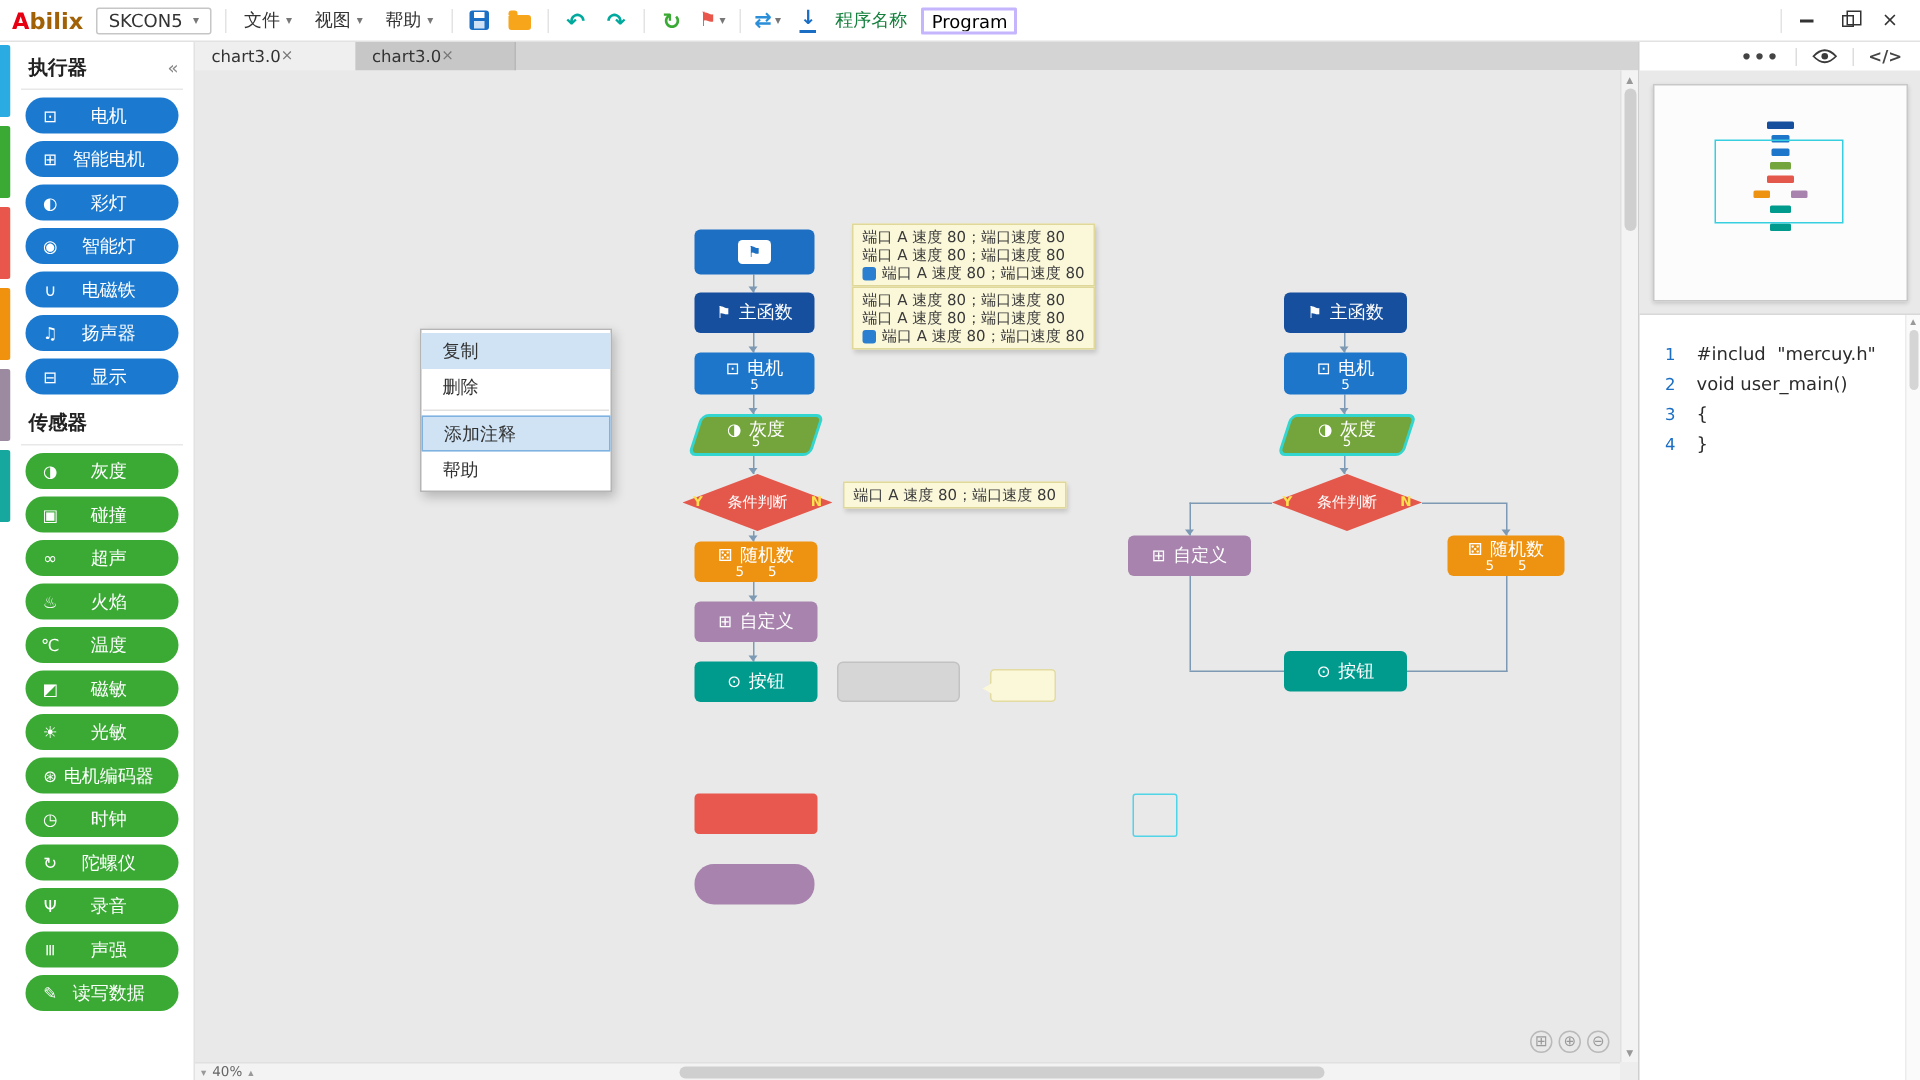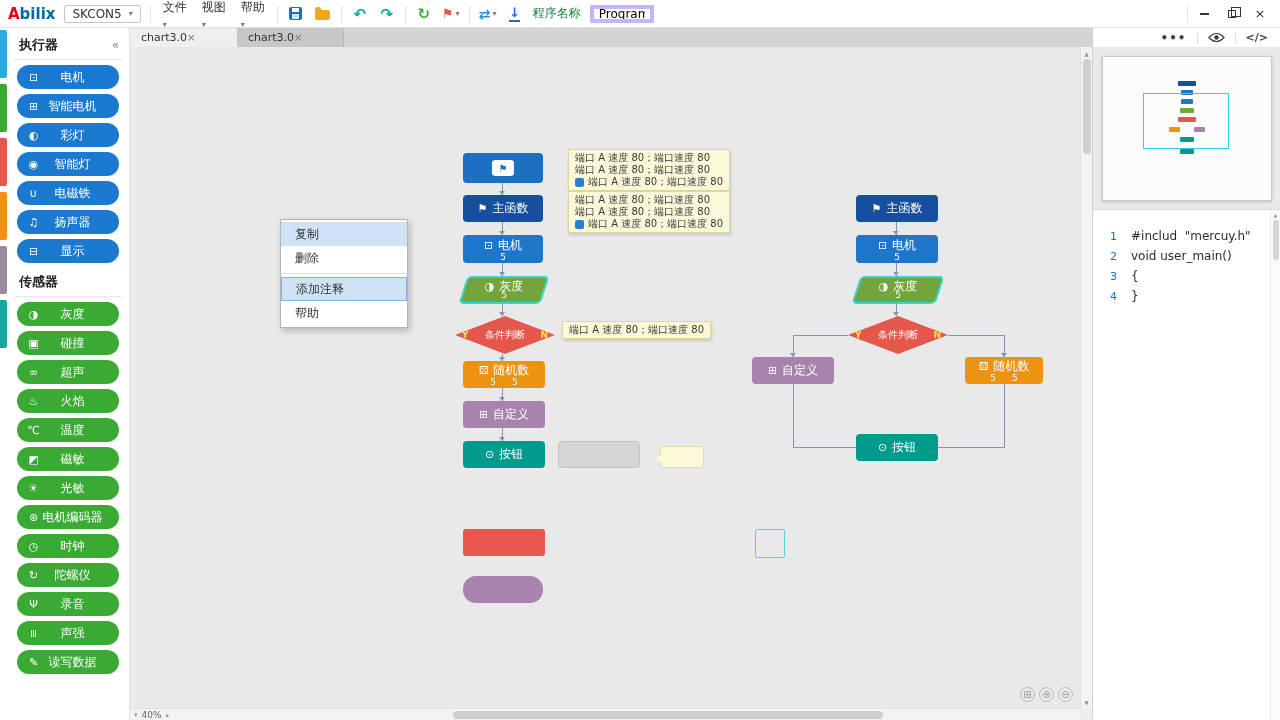--- a/index.html
+++ b/index.html
@@ -3,39 +3,39 @@
 <meta charset="utf-8">
 <style>
   * { margin:0; padding:0; box-sizing:border-box; }
   html,body { width:1280px; height:720px; overflow:hidden; }
   body { font-family:"DejaVu Sans","Liberation Sans",sans-serif; font-size:12px; color:#333; background:#fff; position:relative; }
 
   
   #toolbar { position:absolute; top:0; left:0; width:1280px; height:28px; background:#fff;
              border-bottom:1px solid #e2e2e2; display:flex; align-items:center; padding:0 8px; gap:9px; z-index:20; }
   .logo { font-weight:bold; font-size:15px; letter-spacing:0; }
-  .logo .a { color:#e60012; } .logo .rest { color:#0369a1; }
+  .logo .a { color:#e60012; } .logo .rest { color:#a16207; }
   .device-select { border:1px solid #c6c6c6; border-radius:2px; padding:1px 7px; display:flex; align-items:center; gap:7px; font-size:12px; cursor:pointer; }
-  .menu-item { display:flex; gap:4px; padding:0 3px; cursor:pointer;flex-direction:column; }
+  .menu-item { display:flex; align-items:center; gap:4px; padding:0 3px; cursor:pointer; }
   .caret { font-size:8px; color:#777; }
   .tb-sep { width:1px; height:16px; background:#e3e3e3; }
   .tb-btn { height:20px; min-width:18px; display:flex; align-items:center; justify-content:center; gap:2px; cursor:pointer; }
   .save-ic { width:13px; height:13px; background:#1a6fc4; border-radius:2px; position:relative; }
   .save-ic::before { content:""; position:absolute; top:1px; left:3px; width:7px; height:4px; background:#fff; }
   .save-ic::after  { content:""; position:absolute; bottom:1px; left:3px; width:7px; height:5px; background:#cfe2f5; }
   .folder-ic { width:15px; height:10px; background:#f7a51b; border-radius:1px 2px 2px 2px; position:relative; margin-top:2px; }
   .folder-ic::before { content:""; position:absolute; top:-3px; left:0; width:6px; height:3px; background:#f7a51b; border-radius:2px 2px 0 0; }
   .g-undo { color:#00a99d; font-size:15px; font-weight:bold; }
   .g-refresh { color:#3aaa35; font-size:15px; font-weight:bold; }
   .g-flag { color:#e8564c; font-size:13px; }
   .g-connect { color:#2a8fd8; font-size:14px; font-weight:bold; }
   .dl-ic { color:#1a6fc4; font-weight:bold; position:relative; font-size:13px; padding-bottom:2px; }
   .dl-ic::after { content:""; position:absolute; left:0; right:0; bottom:0; height:2px; background:#1a6fc4; }
   .prog-label { font-size:12px; color:#15803d; }
-  .prog-input { width:64px; height:18px; border:4px solid #c4b5fd; border-radius:1px; font-size:12px; padding:0 5px; font-family:inherit; }
+  .prog-input { width:64px; height:18px; border:2px solid #c4b5fd; border-radius:1px; font-size:12px; padding:0 5px; font-family:inherit; }
   .win-zone { margin-left:auto; display:flex; align-items:center; gap:4px; }
   .win-btn { width:24px; height:20px; display:flex; align-items:center; justify-content:center; cursor:pointer; }
   .min-ic { width:9px; height:2px; background:#333; }
   .restore-ic { width:8px; height:8px; border:1px solid #333; background:#fff; position:relative; }
   .restore-ic::before { content:""; position:absolute; top:-4px; left:2px; width:8px; height:8px; border:1px solid #333; }
   .close-g { font-size:13px; color:#333; }
 
   
   .strip { position:absolute; left:0; width:7px; height:48px; border-radius:0 2px 2px 0; cursor:pointer; }
 

